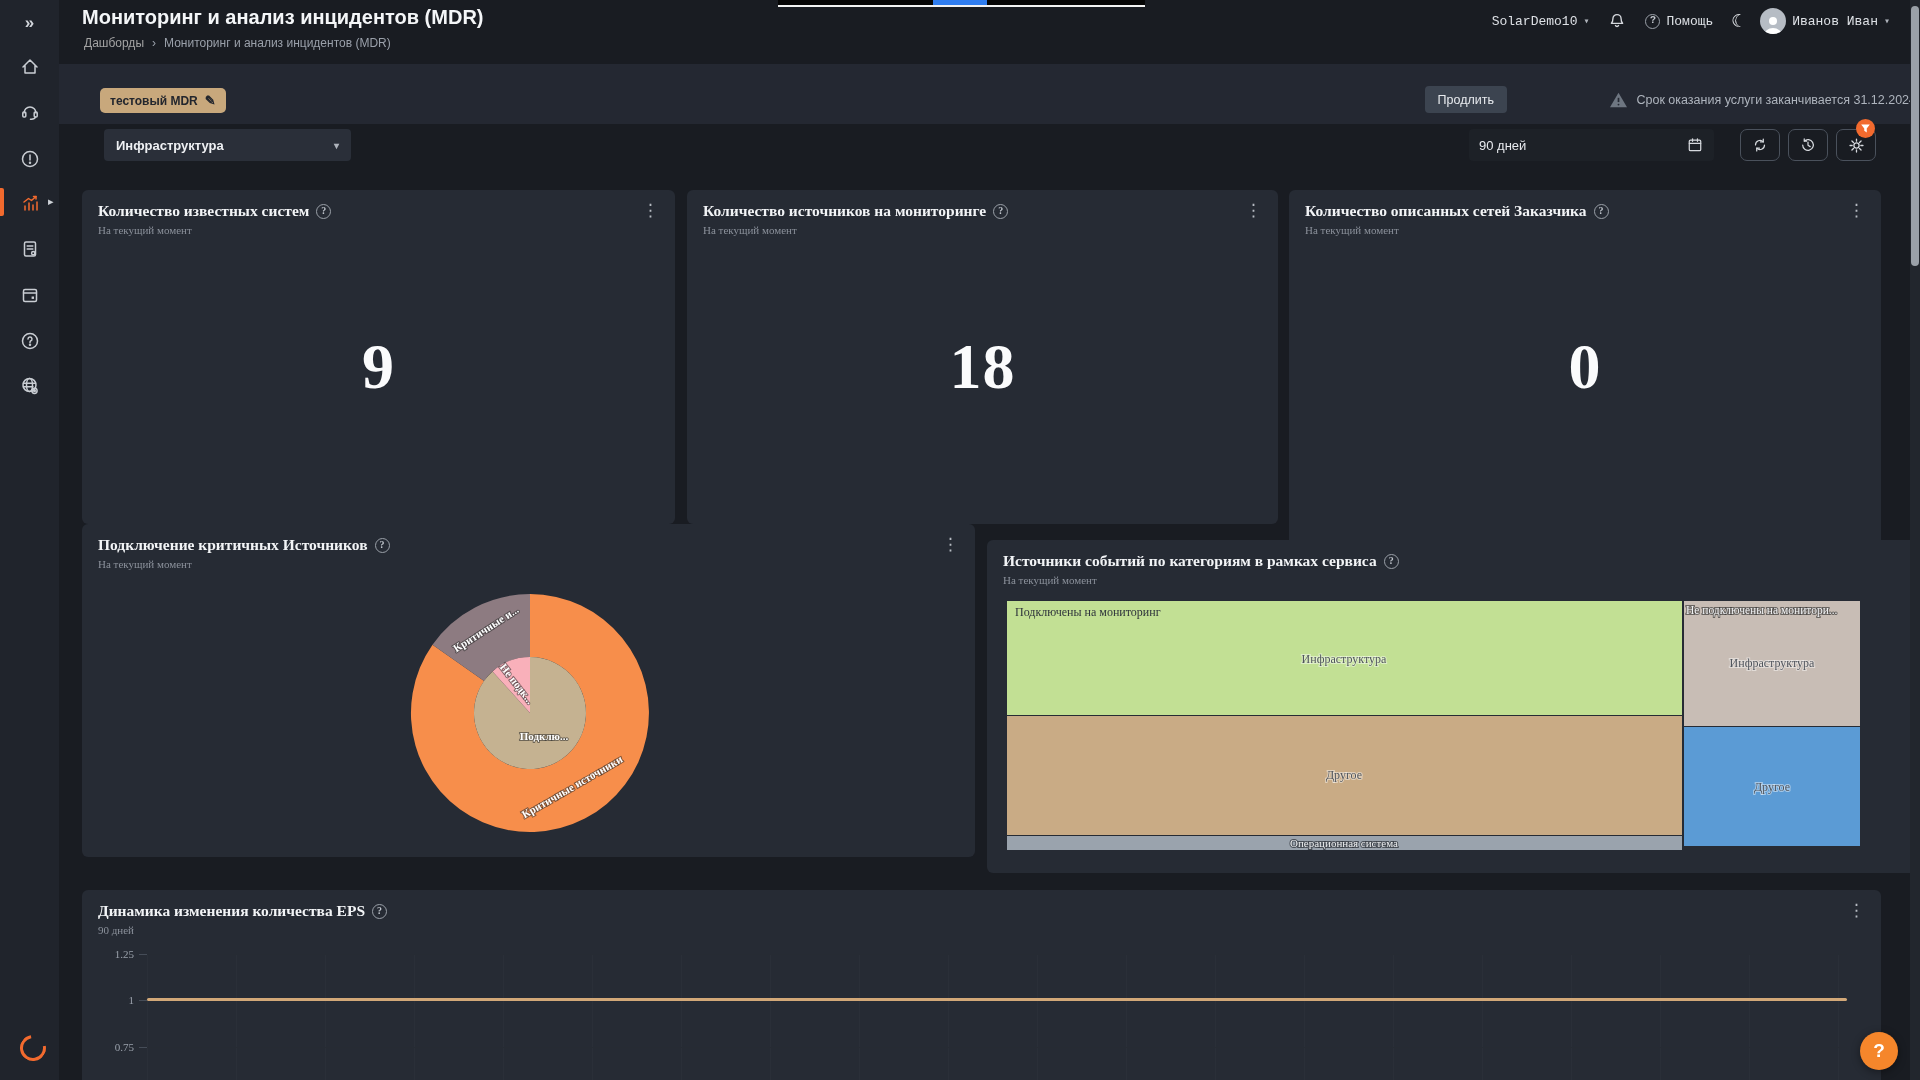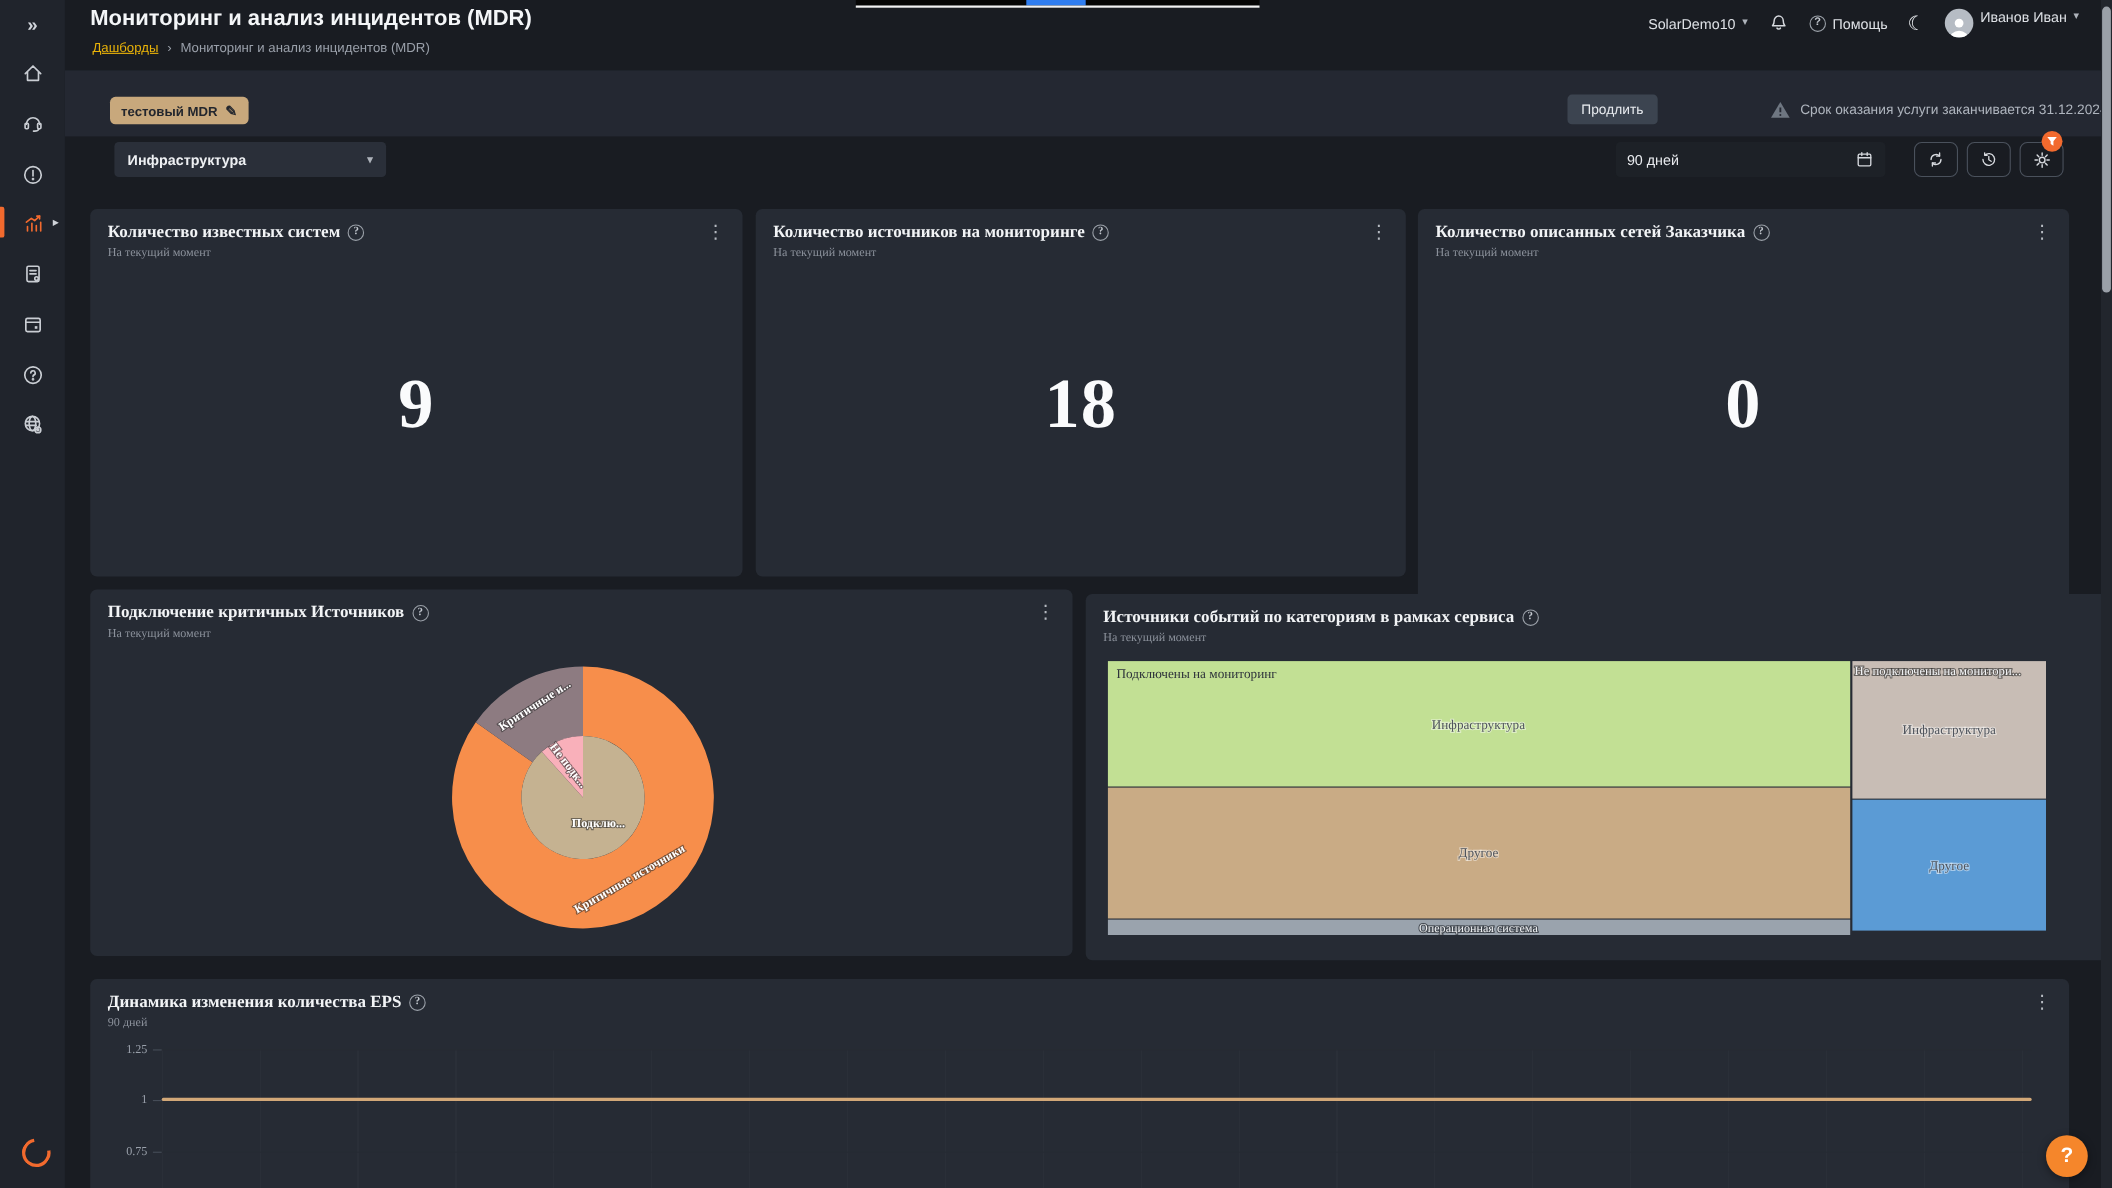--- a/index.html
+++ b/index.html
@@ -13,23 +13,23 @@
   .side-btn svg { stroke:#c9cdd3; fill:none; stroke-width:1.5; stroke-linecap:round; stroke-linejoin:round; }
   .side-btn.active svg { stroke:#f26a2e; }
   .active-bar { position:absolute; left:0; top:188px; width:4px; height:28px; background:#f26a2e; border-radius:0 2px 2px 0; }
   .side-arrow { position:absolute; left:48px; top:195px; font-size:11px; color:#cfd3d9; }
   .collapse-glyph { font-size:17px; color:#d2d6dc; font-weight:700; }
   .spinner { position:absolute; left:20px; top:1035px; width:26px; height:26px; border:3px solid #f26a2e; border-top-color:transparent; border-radius:50%; transform:rotate(35deg); }
 
   
   .page-title { position:absolute; left:82px; top:6px; font-size:20px; font-weight:700; color:#f4f6f8; }
   .breadcrumb { position:absolute; left:84px; top:36px; font-size:12px; color:#9aa0aa; display:flex; gap:8px; align-items:center; }
-  .breadcrumb .bc-link { color:#eab308; text-decoration:underline; cursor:pointer; }
+  .breadcrumb .bc-link { color:#a3a3a3; cursor:pointer; }
   .hdr-right { position:absolute; right:30px; top:6px; height:30px; display:flex; align-items:center; gap:18px; }
-  .hdr-item { display:flex; align-items:flex-start; gap:6px; font-size:13px; color:#dde0e5; cursor:pointer; }
+  .hdr-item { display:flex; align-items:center; gap:6px; font-size:13px; color:#dde0e5; cursor:pointer;font-family:Liberation Mono, monospace; }
   .caret { font-size:10px; color:#aeb3bb; }
   .icon-svg { stroke:#d6d9de; fill:none; stroke-width:1.5; stroke-linecap:round; stroke-linejoin:round; }
   .moon-glyph { font-size:18px; color:#e3e6ea; }
   .avatar { width:26px; height:26px; border-radius:50%; background:#b6bcc4; display:flex; align-items:flex-end; justify-content:center; overflow:hidden; }
   .qcirc { width:15px; height:15px; border-radius:50%; border:1.5px solid #9aa0a8; color:#c3c8cf; font-size:10px; line-height:12px; text-align:center; font-weight:700; display:inline-block; }
 
   
   .topstrip { position:absolute; left:778px; top:0; width:367px; height:7px; }
   .topstrip .blk { position:absolute; top:0; height:5px; background:#050505; }
   .topstrip .blu { position:absolute; top:0; left:155px; width:54px; height:5px; background:#2f7df0; }
@@ -263,21 +263,21 @@
 <div class="card" style="left:1289px;top:190px;width:592px;height:372px">
   <div class="card-title-row">
     <span class="card-title">Количество описанных сетей Заказчика</span>
     <span class="qcirc">?</span>
   </div>
   <div class="card-sub">На текущий момент</div>
   <div class="kebab">⋮</div>
   <div class="big-num">0</div>
 </div>
 
-<div class="card" style="left:82px;top:536px;width:893px;height:333px">
+<div class="card" style="left:82px;top:524px;width:893px;height:333px">
   <div class="card-title-row">
     <span class="card-title">Подключение критичных Источников</span>
     <span class="qcirc">?</span>
   </div>
   <div class="card-sub">На текущий момент</div>
   <div class="kebab">⋮</div>
   <svg class="abs" style="left:0;top:40px" width="893" height="293" viewBox="0 0 893 293">
     <path d="M448 30 A119 119 0 1 1 350.5 80.7 L402.1 116.9 A56 56 0 1 0 448 93 Z" fill="#f78e4b"></path>
     <path d="M350.5 80.7 A119 119 0 0 1 448 30 L448 93 A56 56 0 0 0 402.1 116.9 Z" fill="#8d7b81"></path>
     <path d="M448 149 L448 93 A56 56 0 1 1 410.5 107.4 Z" fill="#c5b291"></path>

